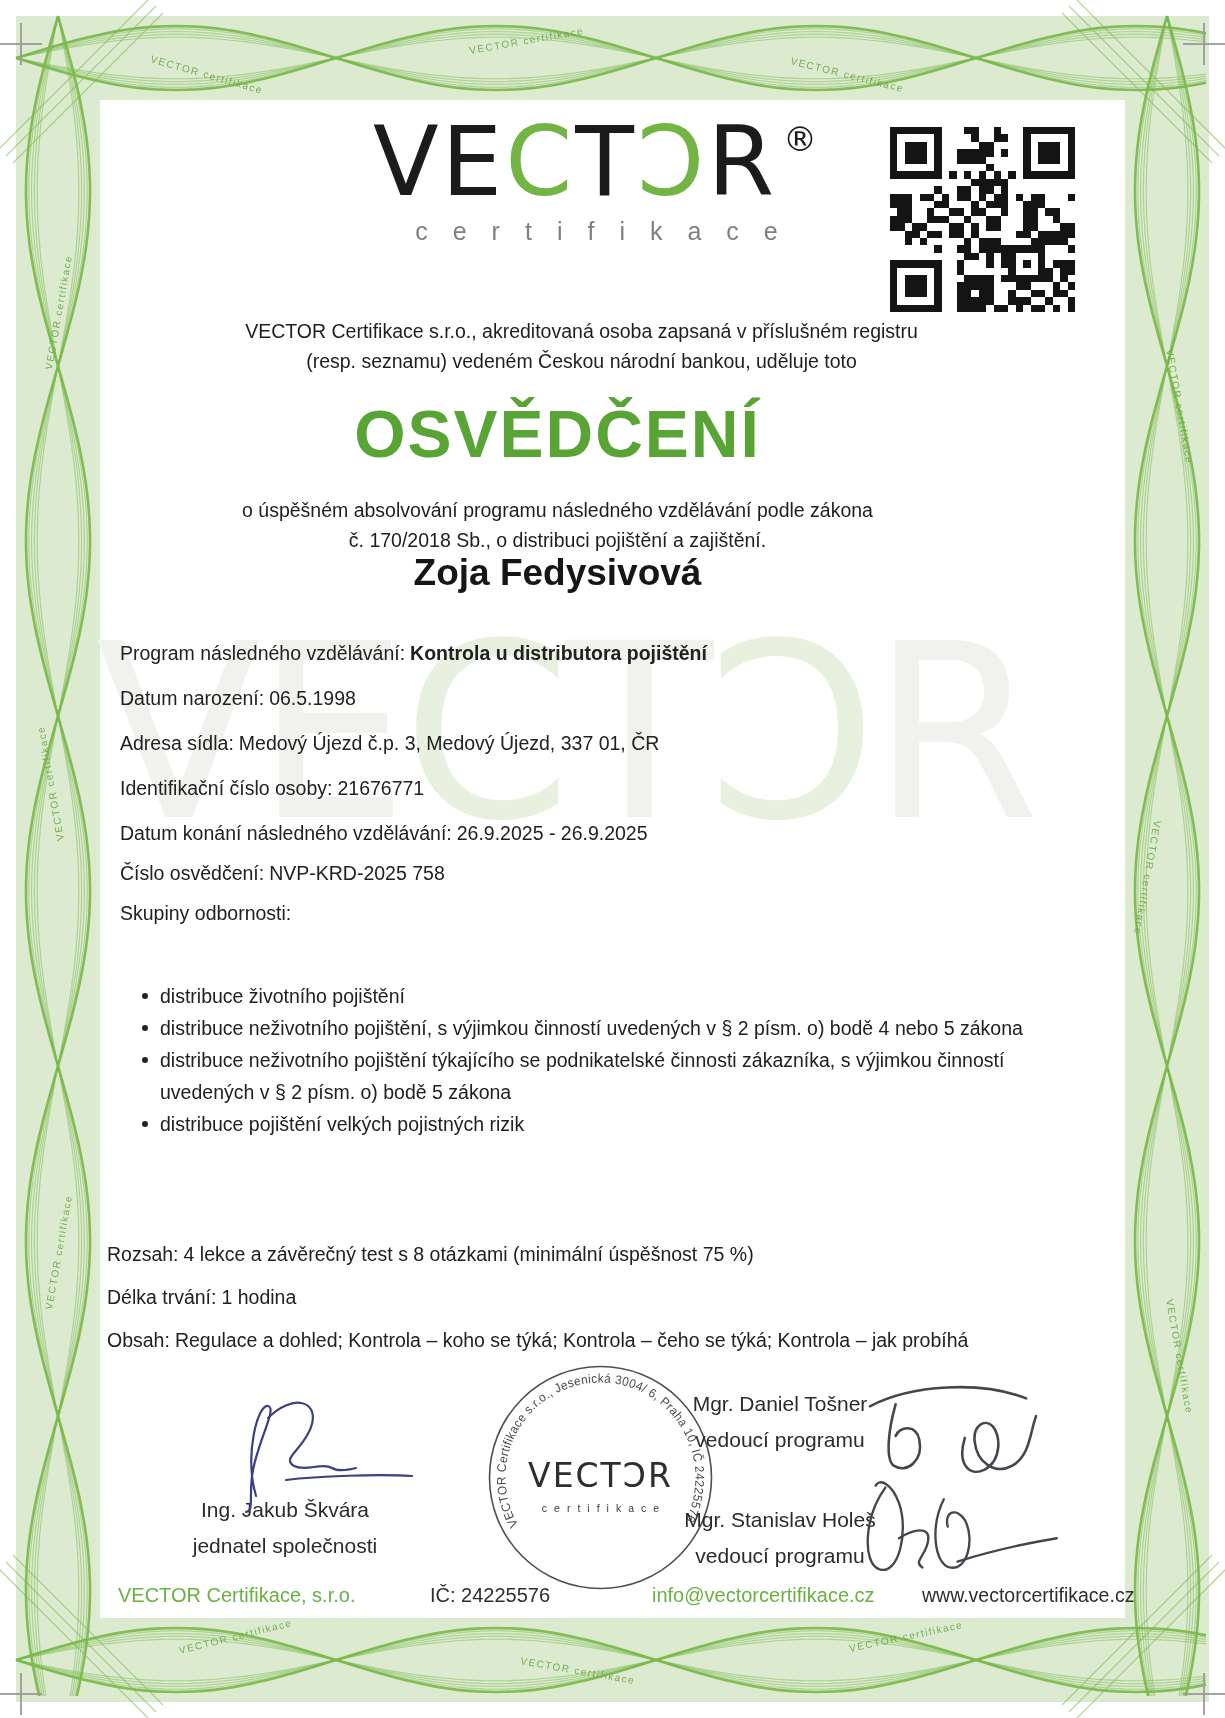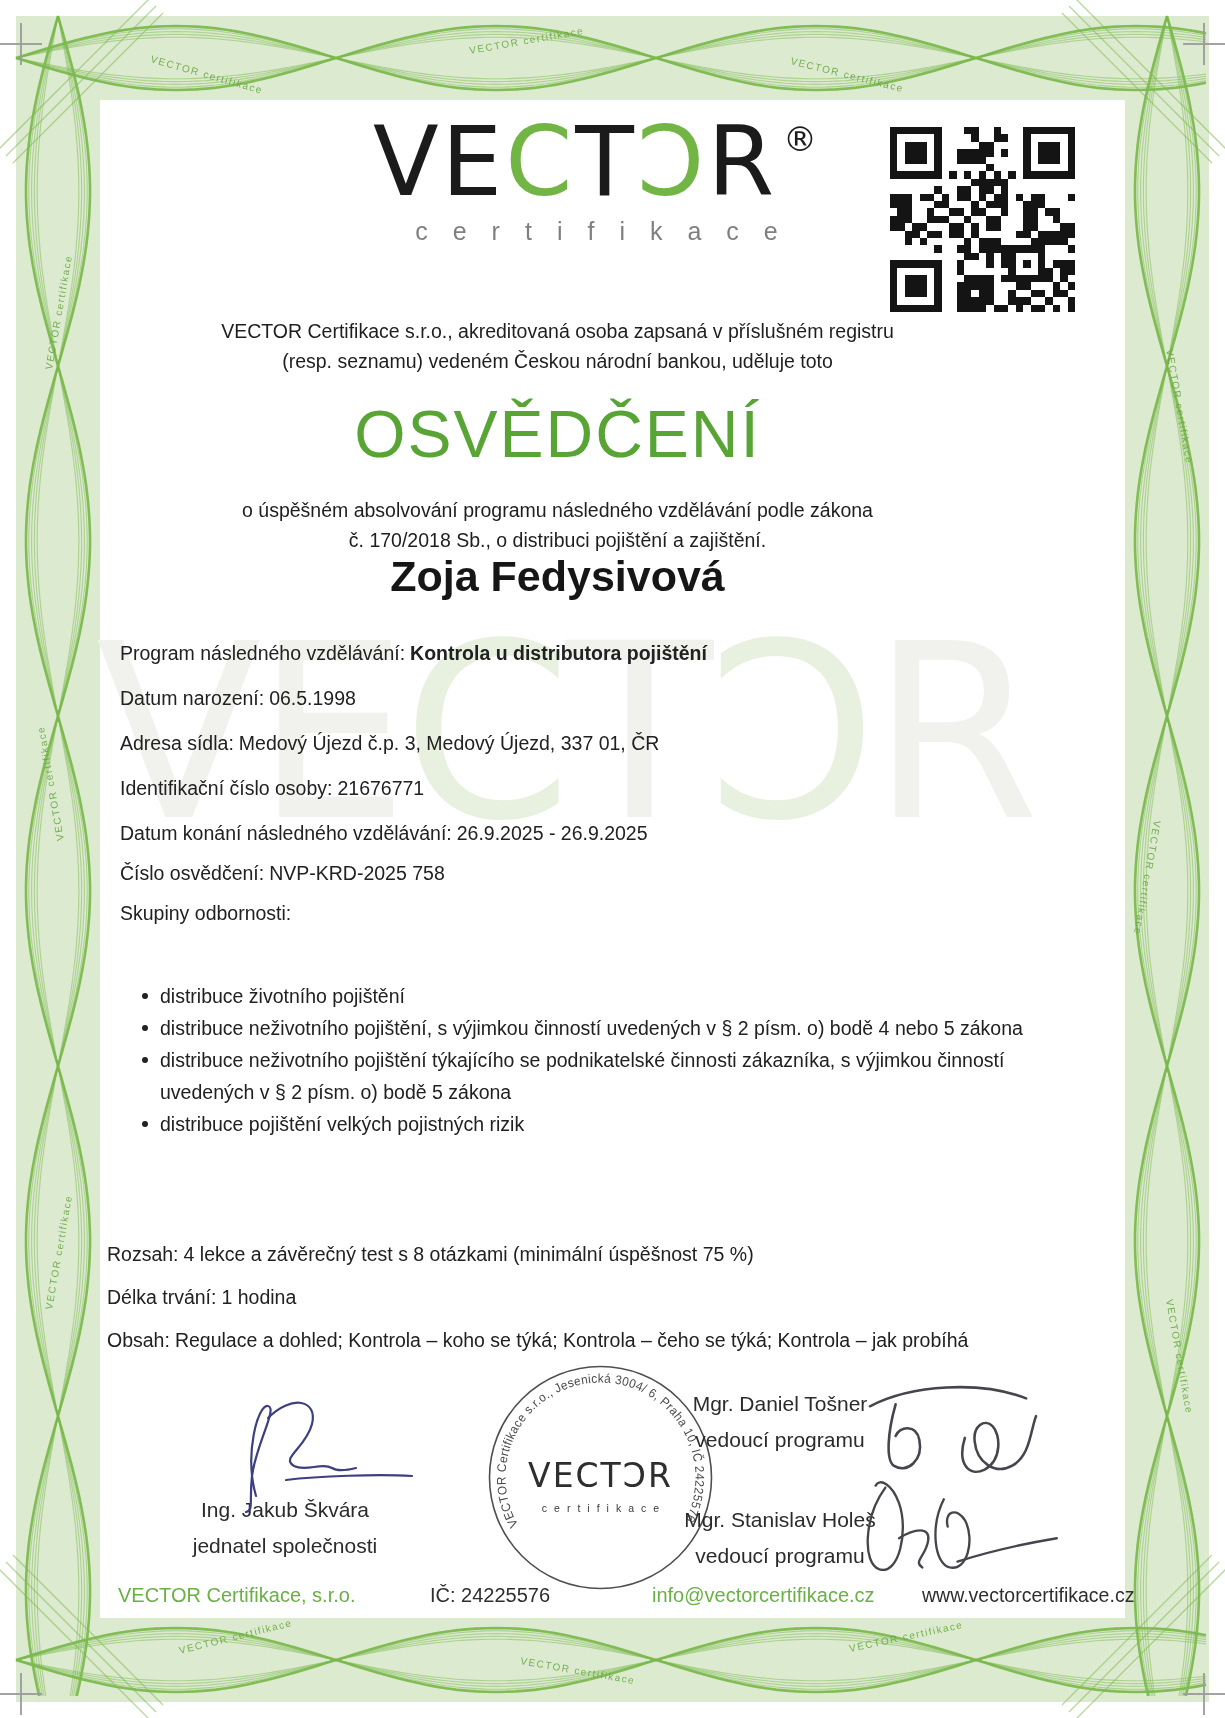--- a/index.html
+++ b/index.html
@@ -20,24 +20,24 @@
 
   .logo{position:absolute;left:100px;top:112px;width:915px;text-align:center;z-index:1;margin-left:39px;}
   .brand{font-family:"DejaVu Sans",sans-serif;font-size:96px;line-height:1.05;color:#1b1b1b;letter-spacing:3px;}
   .brand .letters span.g{color:var(--brand-green);}
   .reg{font-size:34px;vertical-align:44px;margin-left:6px;color:#1b1b1b;font-family:"DejaVu Sans",sans-serif;}
   .brand-sub{margin-top:4px;font-size:25px;letter-spacing:25px;padding-left:25px;color:#7f7f7f;}
 
   .qr{position:absolute;left:890px;top:127px;width:185px;height:185px;z-index:1;fill:#141414;shape-rendering:crispEdges;}
 
   .centered{position:absolute;left:100px;width:915px;text-align:center;z-index:1;margin:0;}
-  .intro{top:316px;font-size:19.5px;line-height:30px;color:#1e1e1e;font-weight:400;}
-  .title{top:396px;font-size:66px;font-weight:400;letter-spacing:2px;color:var(--title-green);}
+  .intro{top:316px;font-size:19.5px;line-height:30px;color:#1e1e1e;font-weight:400;padding-left:24px;}
+  .title{top:396px;font-size:66px;font-weight:700;letter-spacing:2px;color:var(--title-green);}
   .subtitle{top:495px;font-size:19.5px;line-height:30px;color:#1e1e1e;font-weight:400;}
-  .recipient{top:552px;font-size:43px;font-weight:700;color:#161616;}
+  .recipient{top:552px;font-size:37px;font-weight:700;color:#161616;}
 
   .fields{position:absolute;left:107px;top:642px;width:920px;z-index:1;font-size:19.5px;}
   .frow{position:absolute;left:13px;white-space:nowrap;}
   .frow:nth-child(1){top:0;}  .frow:nth-child(2){top:45px;} .frow:nth-child(3){top:90px;}
   .frow:nth-child(4){top:135px;} .frow:nth-child(5){top:180px;} .frow:nth-child(6){top:220px;}
   .frow:nth-child(7){top:260px;}
   .frow .val{margin-left:5px;}
   .frow .strong{font-weight:700;}
 
   .expertise{position:absolute;left:136px;top:980px;width:920px;margin:0;padding:0 0 0 24px;

